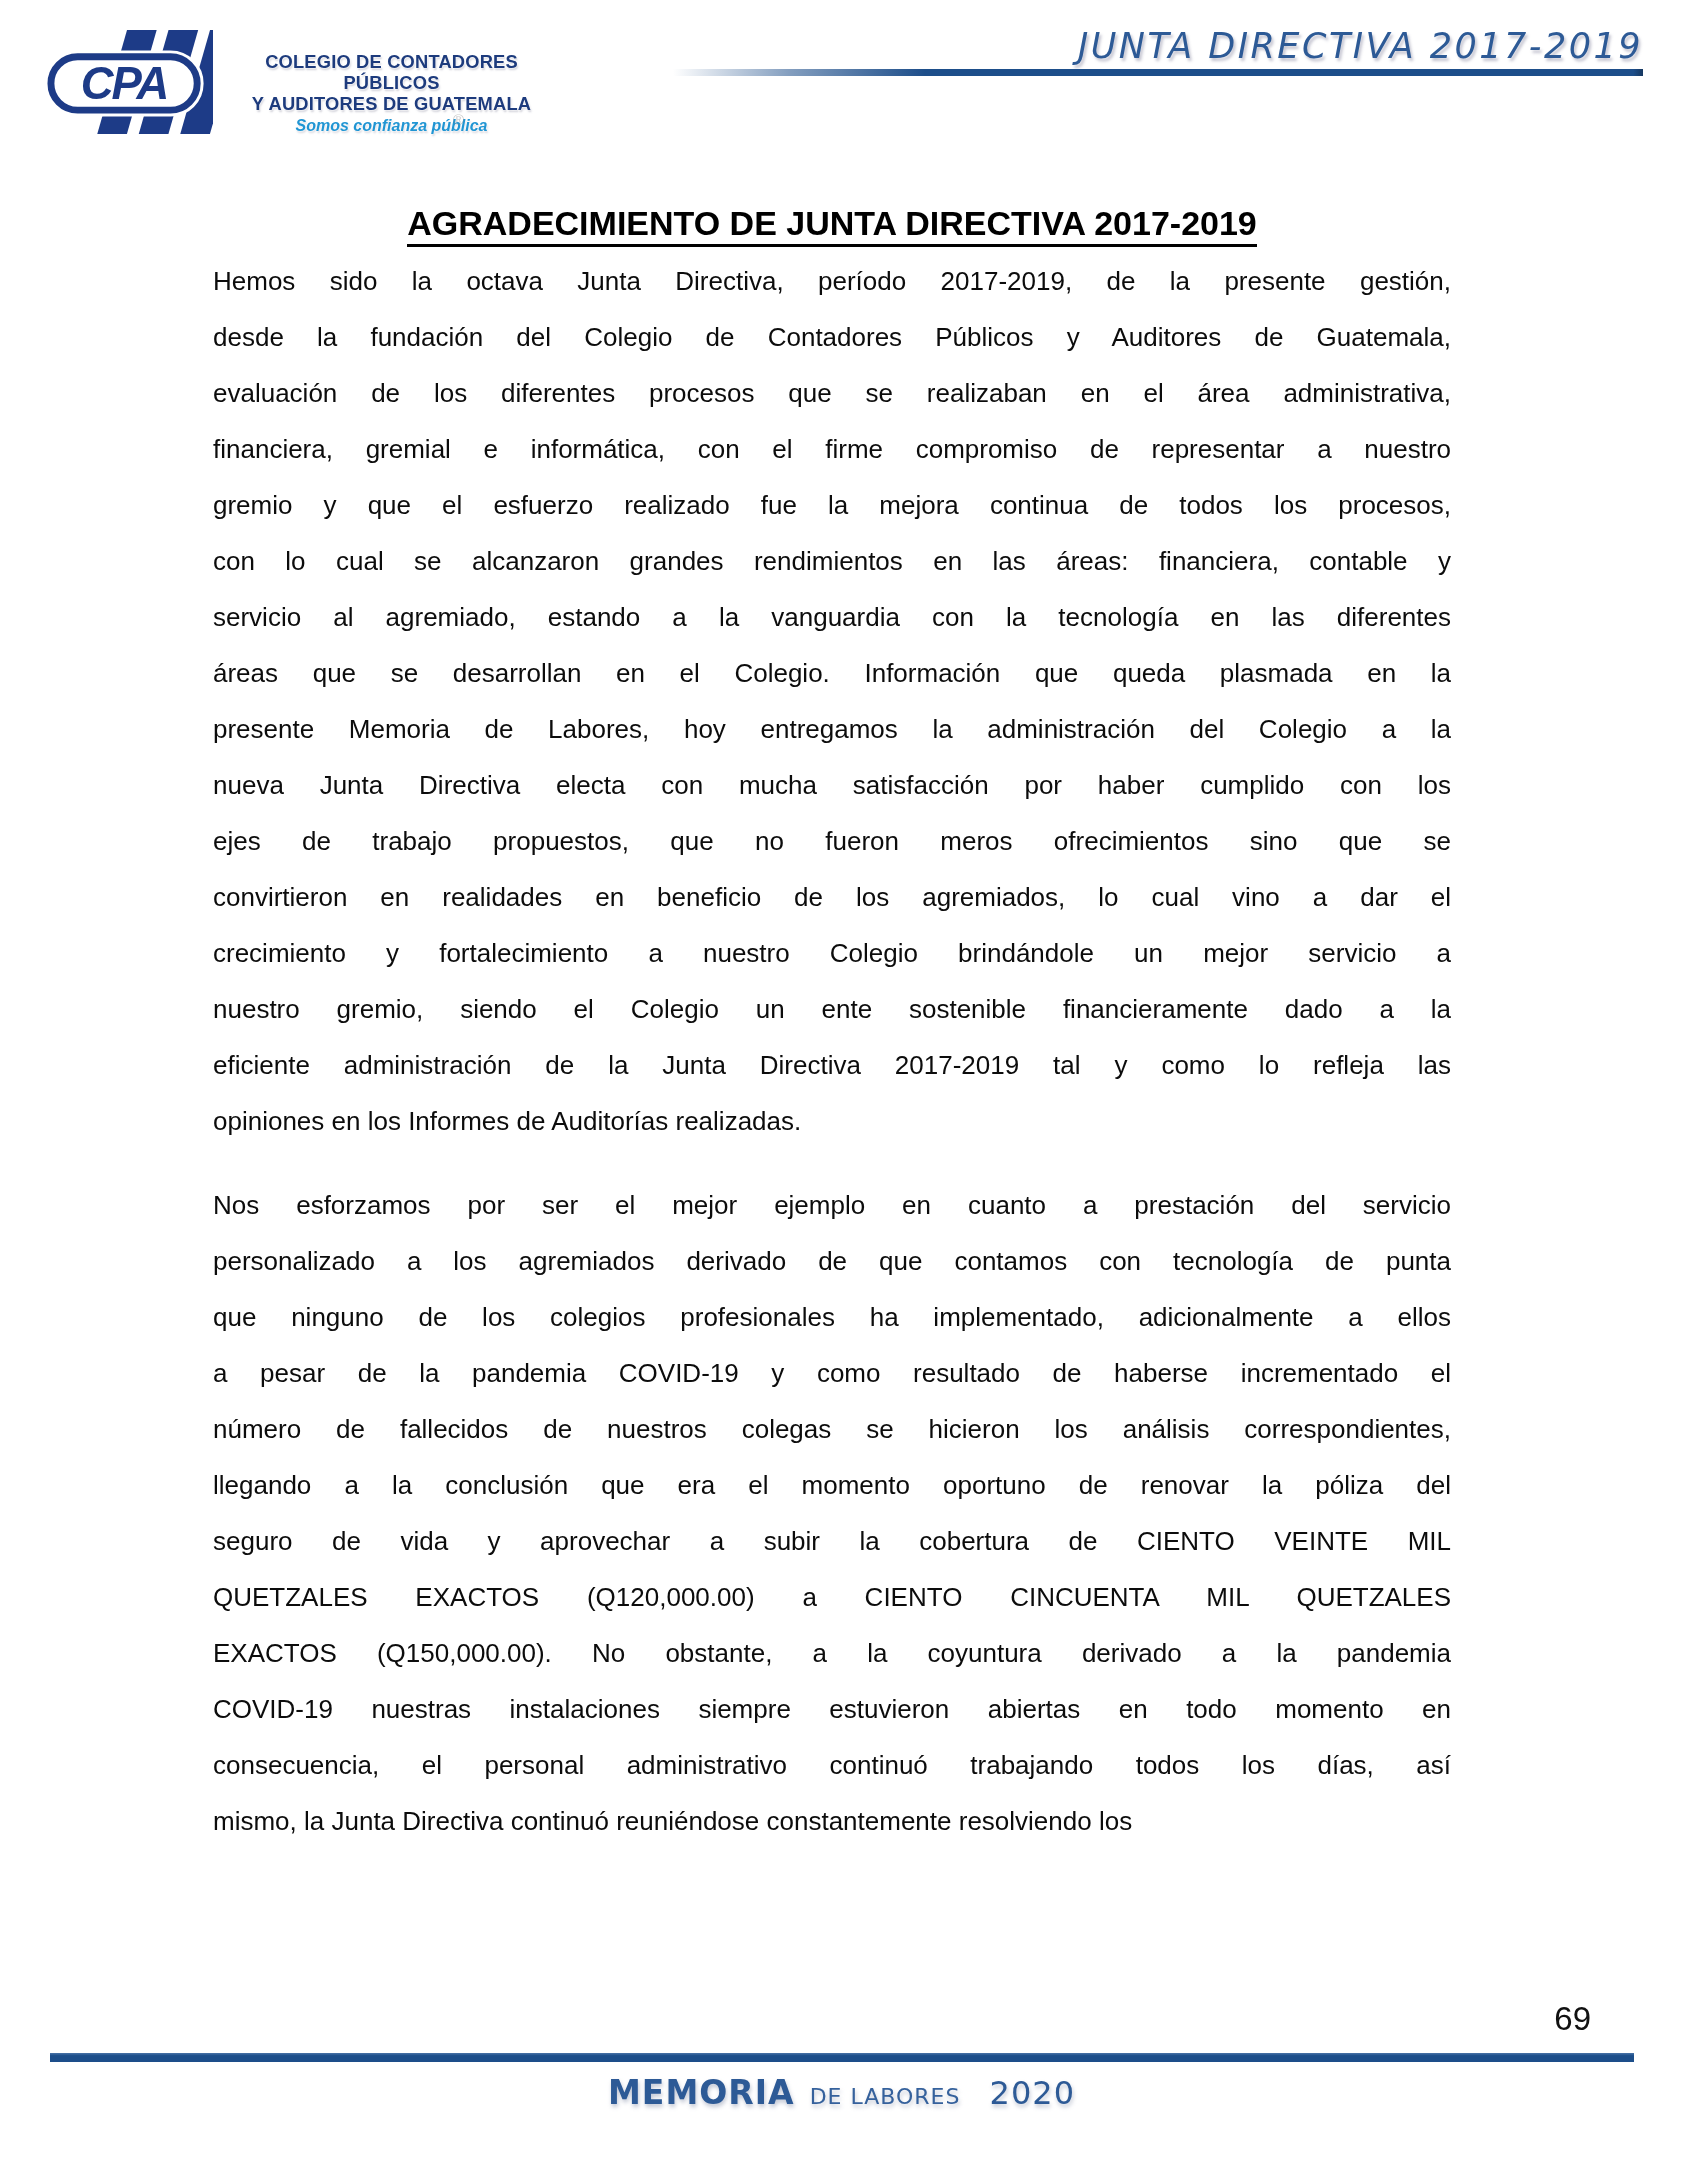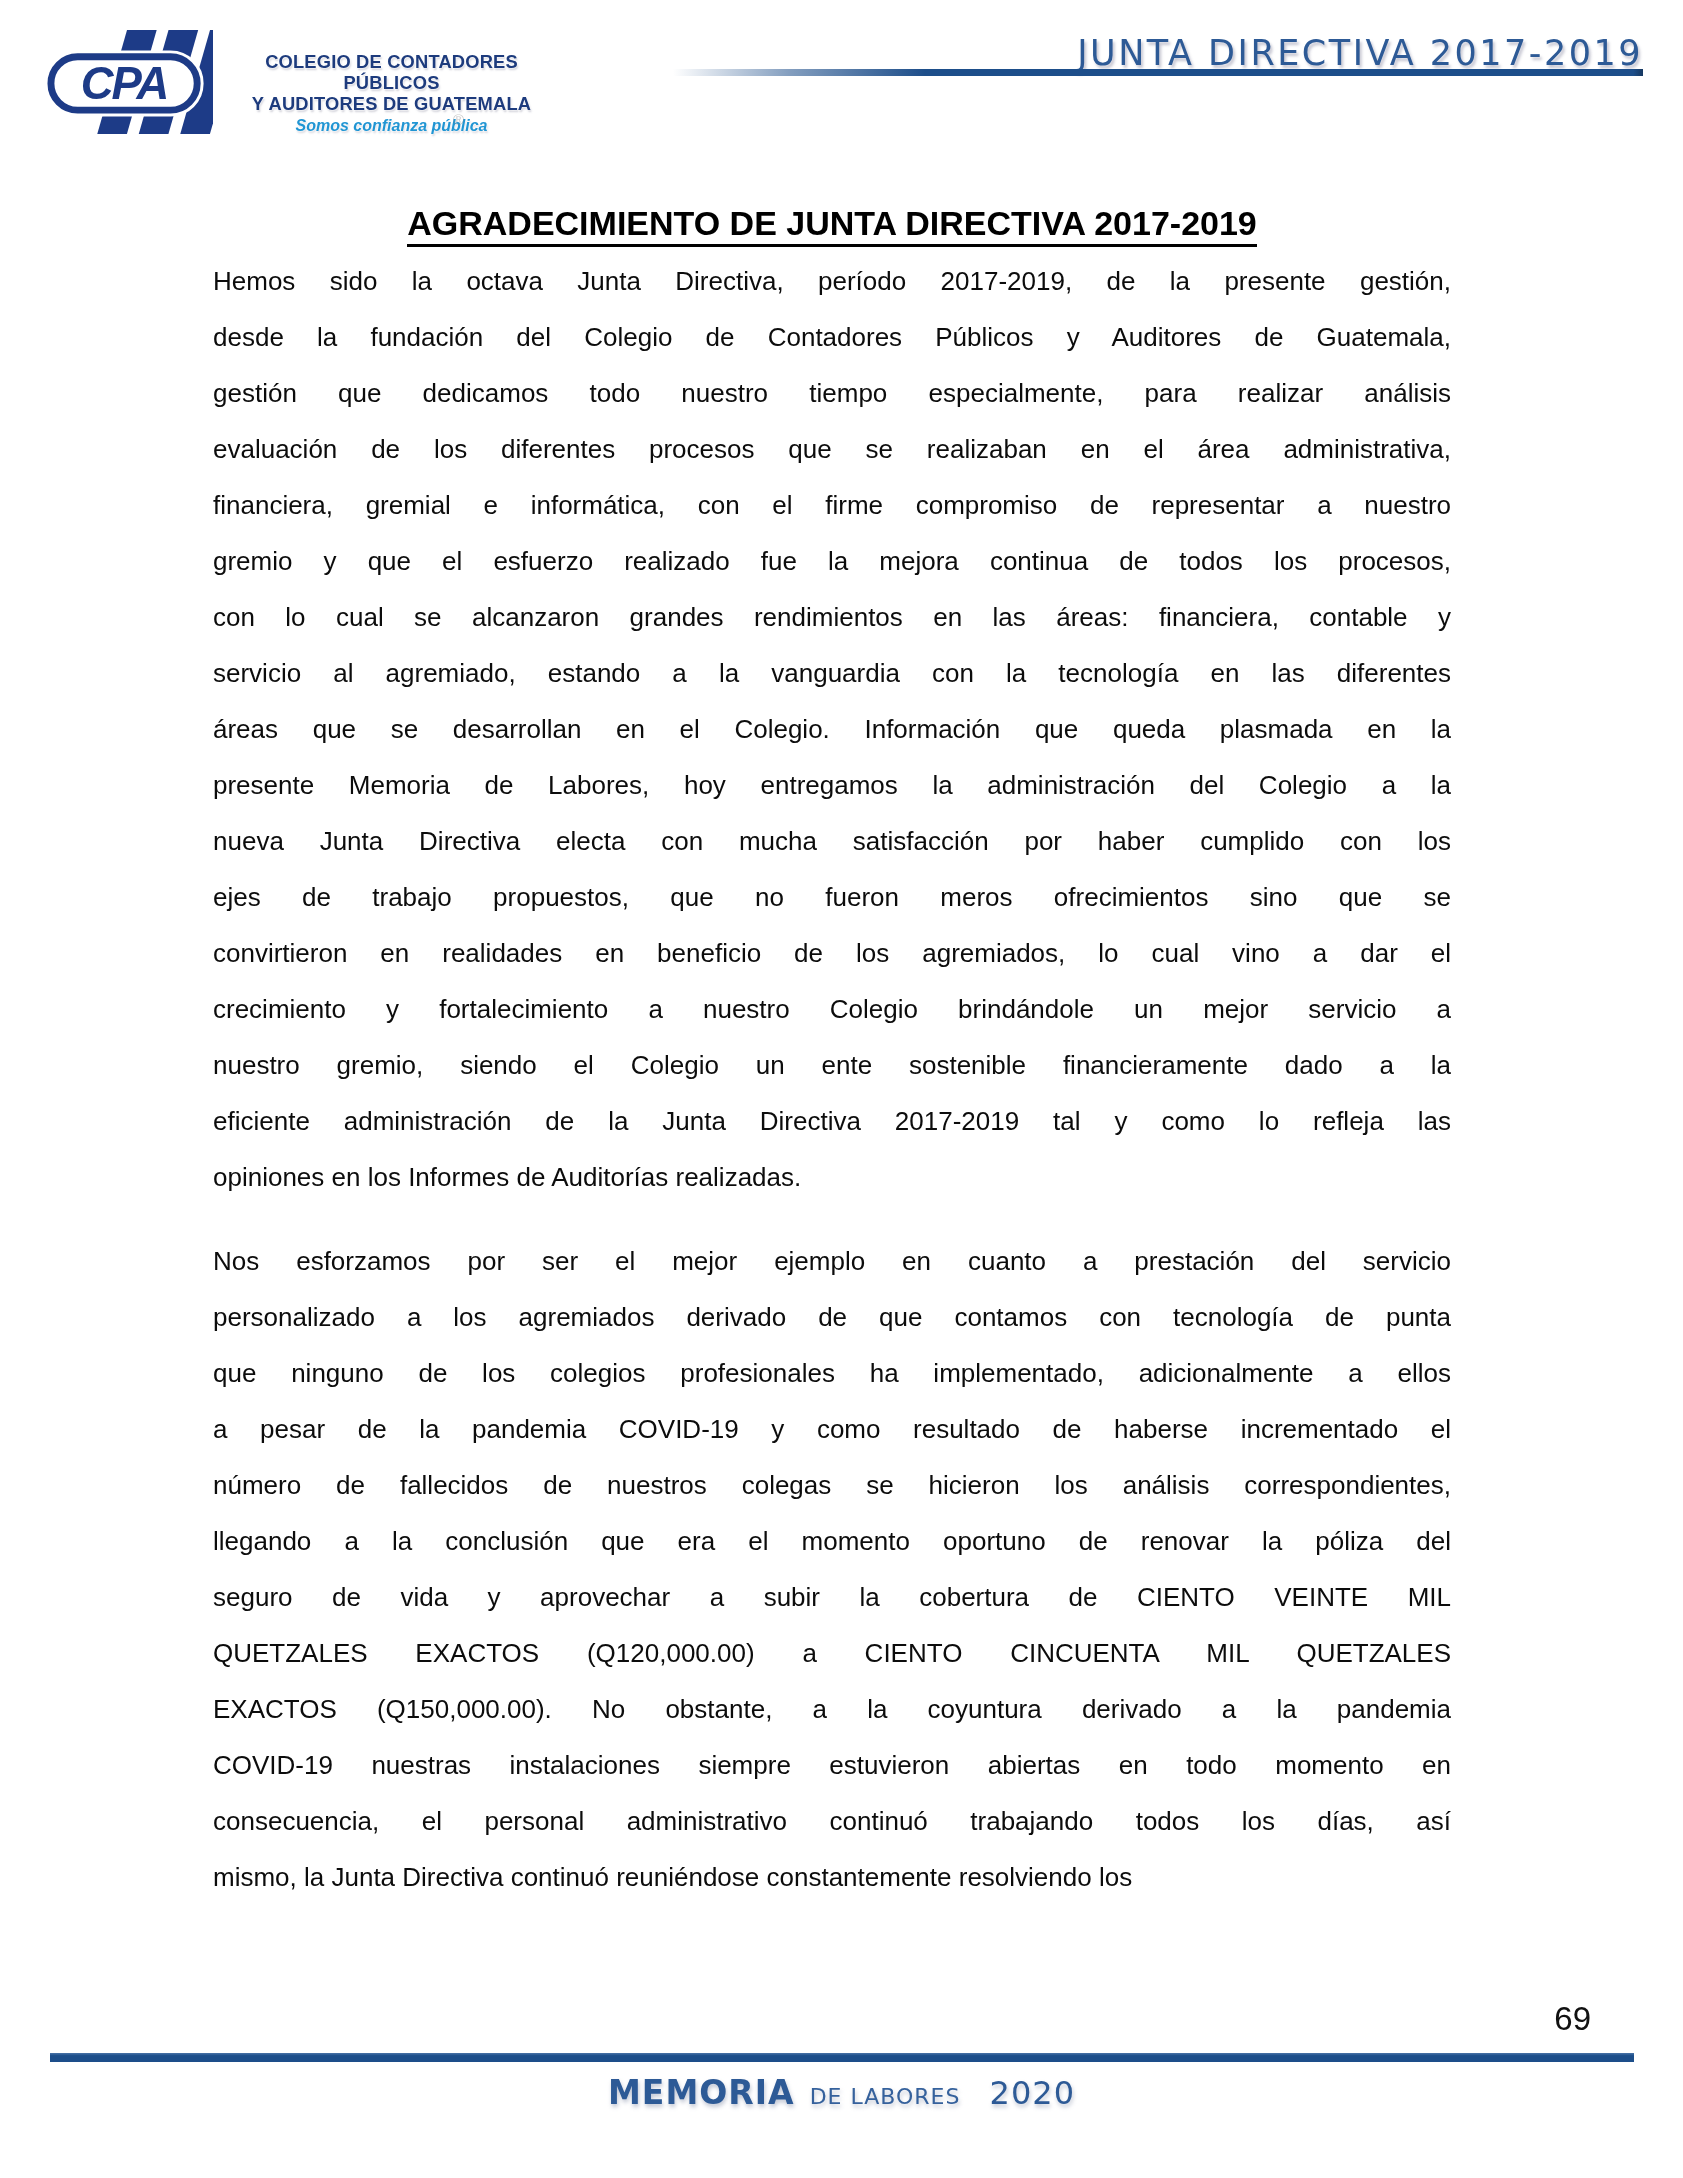--- a/index.html
+++ b/index.html
@@ -16,25 +16,26 @@
   .org-line{
     font-size:18.3px;line-height:21px;letter-spacing:0.2px;
     text-shadow:0 0 2px #fff,0 0 3px #fff,1px 2px 2px rgba(110,110,135,.35);
   }
   .org-tagline{
     margin-top:3px;font-size:16px;font-style:italic;font-weight:bold;color:#2095d3;
     text-shadow:0 0 2px #fff,0 0 3px #fff,1px 2px 2px rgba(110,110,135,.3);
   }
   .reg-mark{position:absolute;left:453px;top:111px;font-size:15px;color:#8a8a8a;opacity:.45;font-weight:normal;}
   .edition-title{
-    position:absolute;top:33px;right:40px;
+    position:absolute;top:26px;right:40px;
     font-family:"DejaVu Sans",sans-serif;font-size:35px;letter-spacing:2.5px;
     color:#2d5a96;font-weight:400;
     text-shadow:2px 3px 3px rgba(110,110,140,.4);
     white-space:nowrap;
+    font-style:italic;
   }
   .header-rule{
     position:absolute;top:69px;left:673px;width:970px;height:7px;
     background:linear-gradient(to right,rgba(29,78,138,0) 0%,rgba(29,78,138,.55) 12%,#1d4e8a 26%,#1d4e8a 99%,#16375f 100%);
   }
   
   .doc{position:absolute;left:213px;top:201px;width:1238px;}
   .doc-title{
     text-align:center;font-size:34px;font-weight:bold;color:#000;
     margin:0 0 8px 0;line-height:44px;
@@ -89,21 +90,20 @@
 <div class="reg-mark">®</div>
 
 <div class="edition-title">JUNTA DIRECTIVA 2017-2019</div>
 <div class="header-rule"></div>
 
 <div class="doc">
   <h1 class="doc-title"><span>AGRADECIMIENTO DE JUNTA DIRECTIVA 2017-2019</span></h1>
   <div class="para">
       <div class="line">Hemos sido la octava Junta Directiva, período 2017-2019, de la presente gestión,</div>
       <div class="line">desde la fundación del Colegio de Contadores Públicos y Auditores de Guatemala,</div>
-      <div class="line">gestión que dedicamos todo nuestro tiempo especialmente, para realizar análisis</div>
       <div class="line">evaluación de los diferentes procesos que se realizaban en el área administrativa,</div>
       <div class="line">financiera, gremial e informática, con el firme compromiso de representar a nuestro</div>
       <div class="line">gremio y que el esfuerzo realizado fue la mejora continua de todos los procesos,</div>
       <div class="line">con lo cual se alcanzaron grandes rendimientos en las áreas: financiera, contable y</div>
       <div class="line">servicio al agremiado, estando a la vanguardia con la tecnología en las diferentes</div>
       <div class="line">áreas que se desarrollan en el Colegio. Información que queda plasmada en la</div>
       <div class="line">presente Memoria de Labores, hoy entregamos la administración del Colegio a la</div>
       <div class="line">nueva Junta Directiva electa con mucha satisfacción por haber cumplido con los</div>
       <div class="line">ejes de trabajo propuestos, que no fueron meros ofrecimientos sino que se</div>
       <div class="line">convirtieron en realidades en beneficio de los agremiados, lo cual vino a dar el</div>

